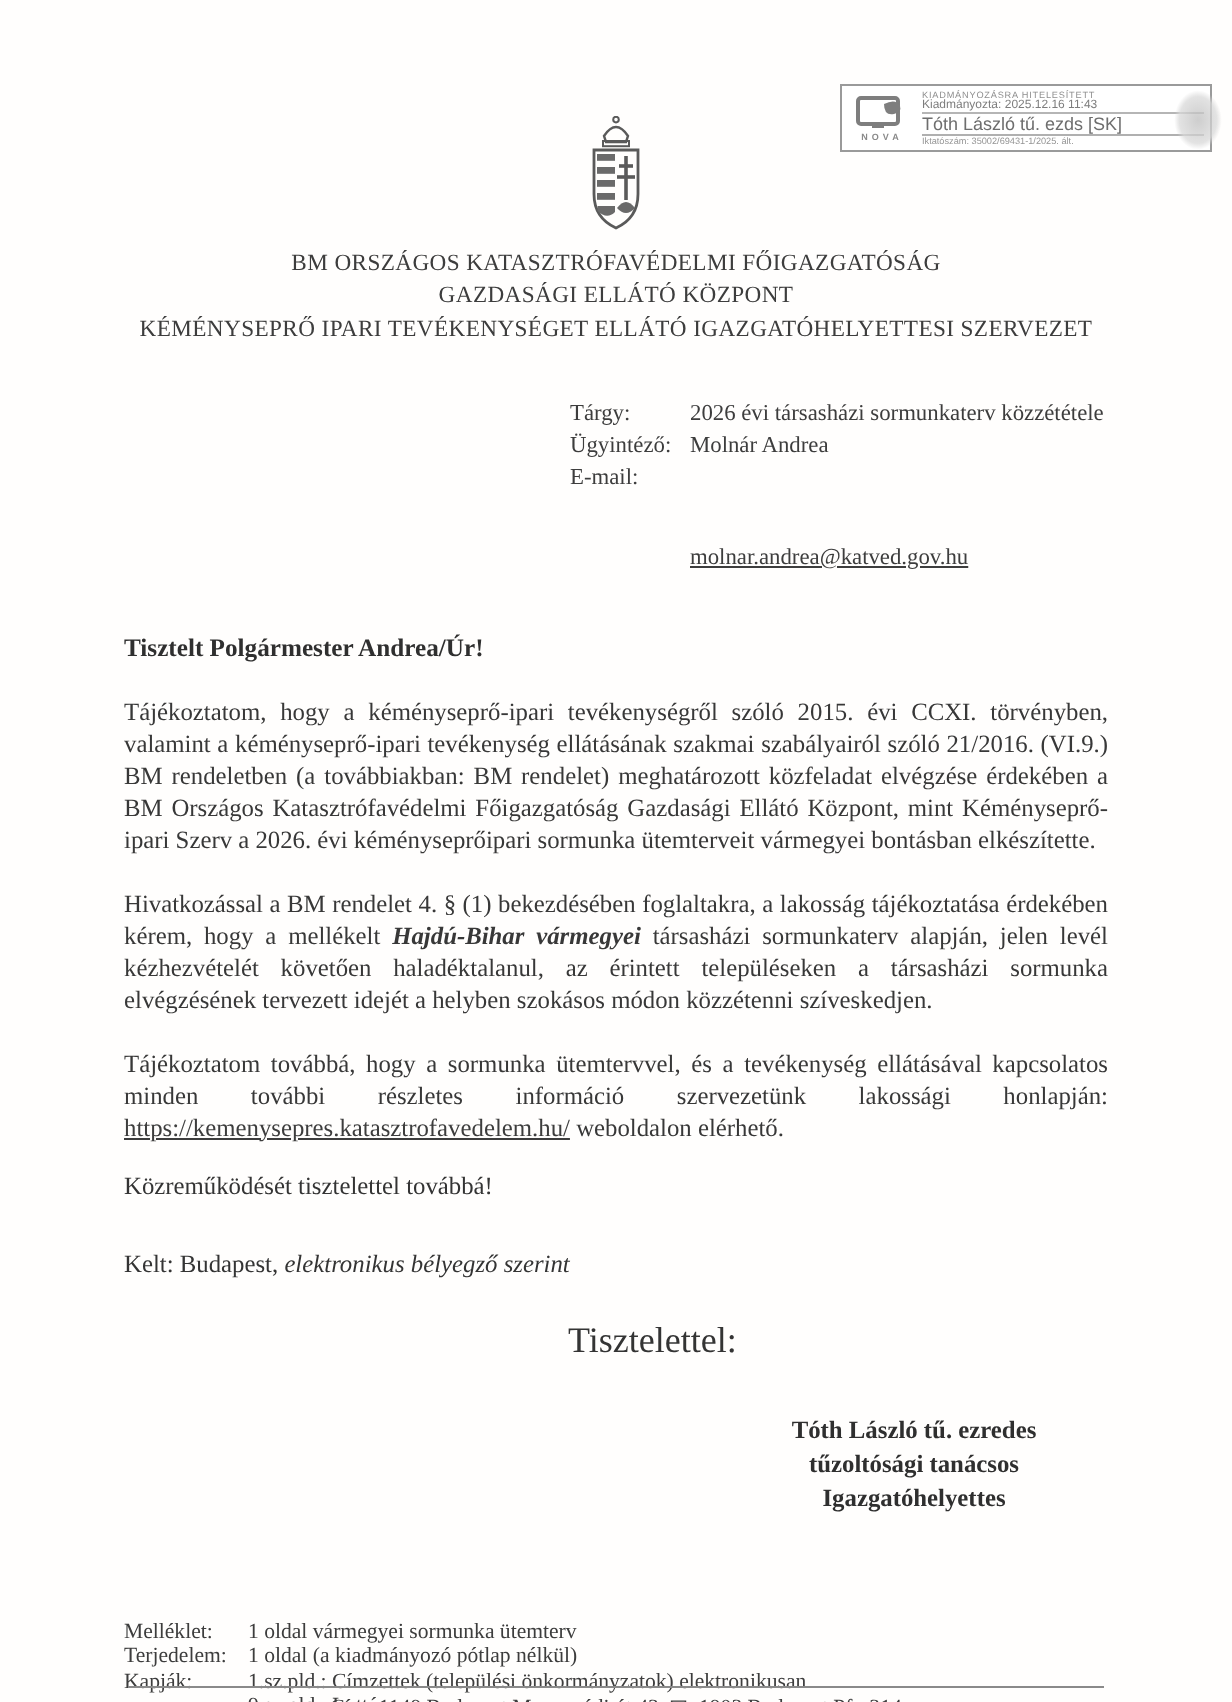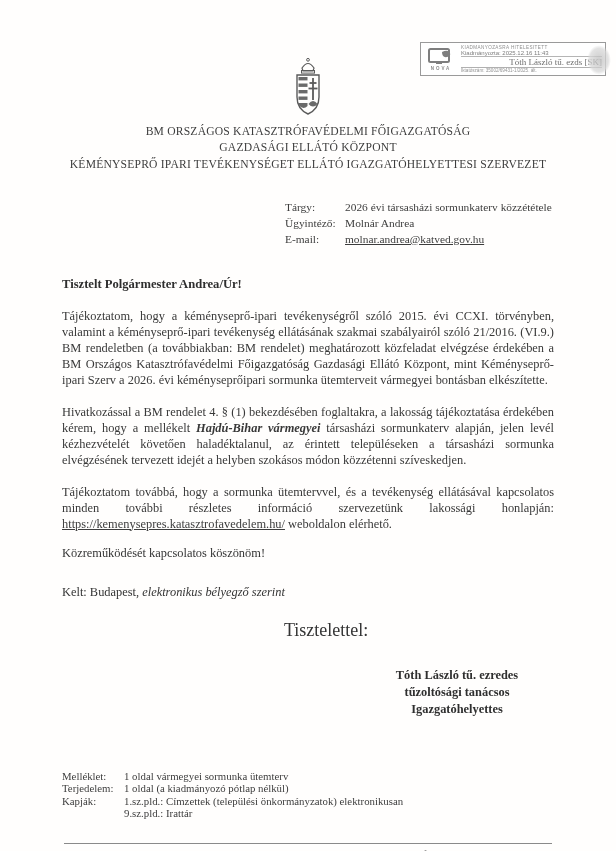--- a/index.html
+++ b/index.html
@@ -22,40 +22,40 @@
     width:178px;margin-left:auto;
     padding:2px 3px;
     color:#7a7a7a;
   }
   .stamp-logo{width:34px;display:flex;flex-direction:column;align-items:center;justify-content:center;margin-right:3px;}
   .stamp-logo svg{display:block;}
   .stamp-logo-text{font-family:"Liberation Sans",sans-serif;font-size:4.5px;letter-spacing:2px;color:#8a8a8a;font-weight:bold;}
   .stamp-lines{flex:1;min-width:0;}
   .stamp-l1{font-family:"Liberation Sans",sans-serif;font-size:4.6px;letter-spacing:.4px;color:#8f8f8f;white-space:nowrap;overflow:hidden;}
   .stamp-l2{font-family:"Liberation Sans",sans-serif;font-size:6px;color:#7d7d7d;border-bottom:1px solid #b5b5b5;white-space:nowrap;}
-  .stamp-l3{font-family:Liberation Serif, serif;font-size:9px;color:#6e6e6e;border-bottom:1px solid #b0b0b0;white-space:nowrap;text-align:right;}
+  .stamp-l3{font-family:Liberation Sans, sans-serif;font-size:9px;color:#6e6e6e;border-bottom:1px solid #b0b0b0;white-space:nowrap;text-align:left;}
   .stamp-l4{font-family:"Liberation Sans",sans-serif;font-size:4.6px;color:#949494;white-space:nowrap;overflow:hidden;}
   .stamp-seal{
     position:absolute;right:-6px;top:2px;width:24px;height:30px;border-radius:50%;
     background:radial-gradient(ellipse at center,#bdbdbd 0%,#d9d9d9 55%,transparent 70%);
     opacity:.75;
   }
   .stamp-reg{
     margin-top:2px;text-align:right;
     font-family:"Liberation Sans",sans-serif;
     font-size:10.5px;font-weight:bold;color:#4a4a4a;letter-spacing:.2px;
   }
   
   .coa{display:block;margin:58px auto 6px auto;}
   .letterhead{text-align:center;font-size:11.6px;line-height:1.42;letter-spacing:.2px;color:#3d3d3d;}
   
   .meta{margin:27px 0 0 285px;font-size:11.4px;line-height:1.38;color:#3d3d3d;}
   .meta-row{display:flex;}
   .meta-label{width:60px;flex:0 0 60px;}
-  .link{text-decoration:underline;color:#3d3d3d;cursor:pointer;}
+  .link{text-decoration:underline;color:#3d3d3d;cursor:pointer;margin-top:40px;}
   
   .content{margin:0 62px;}
   .salutation{margin-top:29px;font-weight:bold;font-size:12.6px;color:#2f2f2f;}
   .para{margin-top:16px;text-align:justify;font-size:12.4px;line-height:16px;color:#383838;}
   .para .bi{font-weight:bold;font-style:italic;}
   .p-thanks{margin-top:14px;font-size:12.4px;}
   .p-date{margin-top:24px;font-size:12.4px;font-family:Liberation Serif, serif;}
   .p-date .it{font-style:italic;}
   .closing{margin:20px 0 0 222px;font-size:18px;}
   .sigblock{margin:26px 0 0 280px;width:230px;text-align:center;font-weight:bold;font-size:12.4px;line-height:17px;color:#2f2f2f;}
@@ -143,21 +143,21 @@
 
   <div class="content">
     <div class="salutation">Tisztelt Polgármester Andrea/Úr!</div>
 
     <p class="para">Tájékoztatom, hogy a kéményseprő-ipari tevékenységről szóló 2015. évi CCXI. törvényben, valamint a kéményseprő-ipari tevékenység ellátásának szakmai szabályairól szóló 21/2016. (VI.9.) BM rendeletben (a továbbiakban: BM rendelet) meghatározott közfeladat elvégzése érdekében a BM Országos Katasztrófavédelmi Főigazgatóság Gazdasági Ellátó Központ, mint Kéményseprő-ipari Szerv a 2026. évi kéményseprőipari sormunka ütemterveit vármegyei bontásban elkészítette.</p>
 
     <p class="para"><span>Hivatkozással a BM rendelet 4. § (1) bekezdésében foglaltakra, a lakosság tájékoztatása érdekében kérem, hogy a mellékelt </span><span class="bi">Hajdú-Bihar vármegyei</span><span> társasházi sormunkaterv alapján, jelen levél kézhezvételét követően haladéktalanul, az érintett településeken a társasházi sormunka elvégzésének tervezett idejét a helyben szokásos módon közzétenni szíveskedjen.</span></p>
 
     <p class="para"><span>Tájékoztatom továbbá, hogy a sormunka ütemtervvel, és a tevékenység ellátásával kapcsolatos minden további részletes információ szervezetünk lakossági honlapján: </span><span class="link">https://kemenysepres.katasztrofavedelem.hu/</span><span> weboldalon elérhető.</span></p>
 
-    <p class="p-thanks">Közreműködését kapcsolatos köszönöm!</p>
+    <p class="p-thanks">Közreműködését tisztelettel továbbá!</p>
 
     <p class="p-date"><span>Kelt: Budapest, </span><span class="it">elektronikus bélyegző szerint</span></p>
 
     <div class="closing">Tisztelettel:</div>
 
     <div class="sigblock">
       <div>Tóth László tű. ezredes</div>
       <div>tűzoltósági tanácsos</div>
       <div>Igazgatóhelyettes</div>
     </div>

